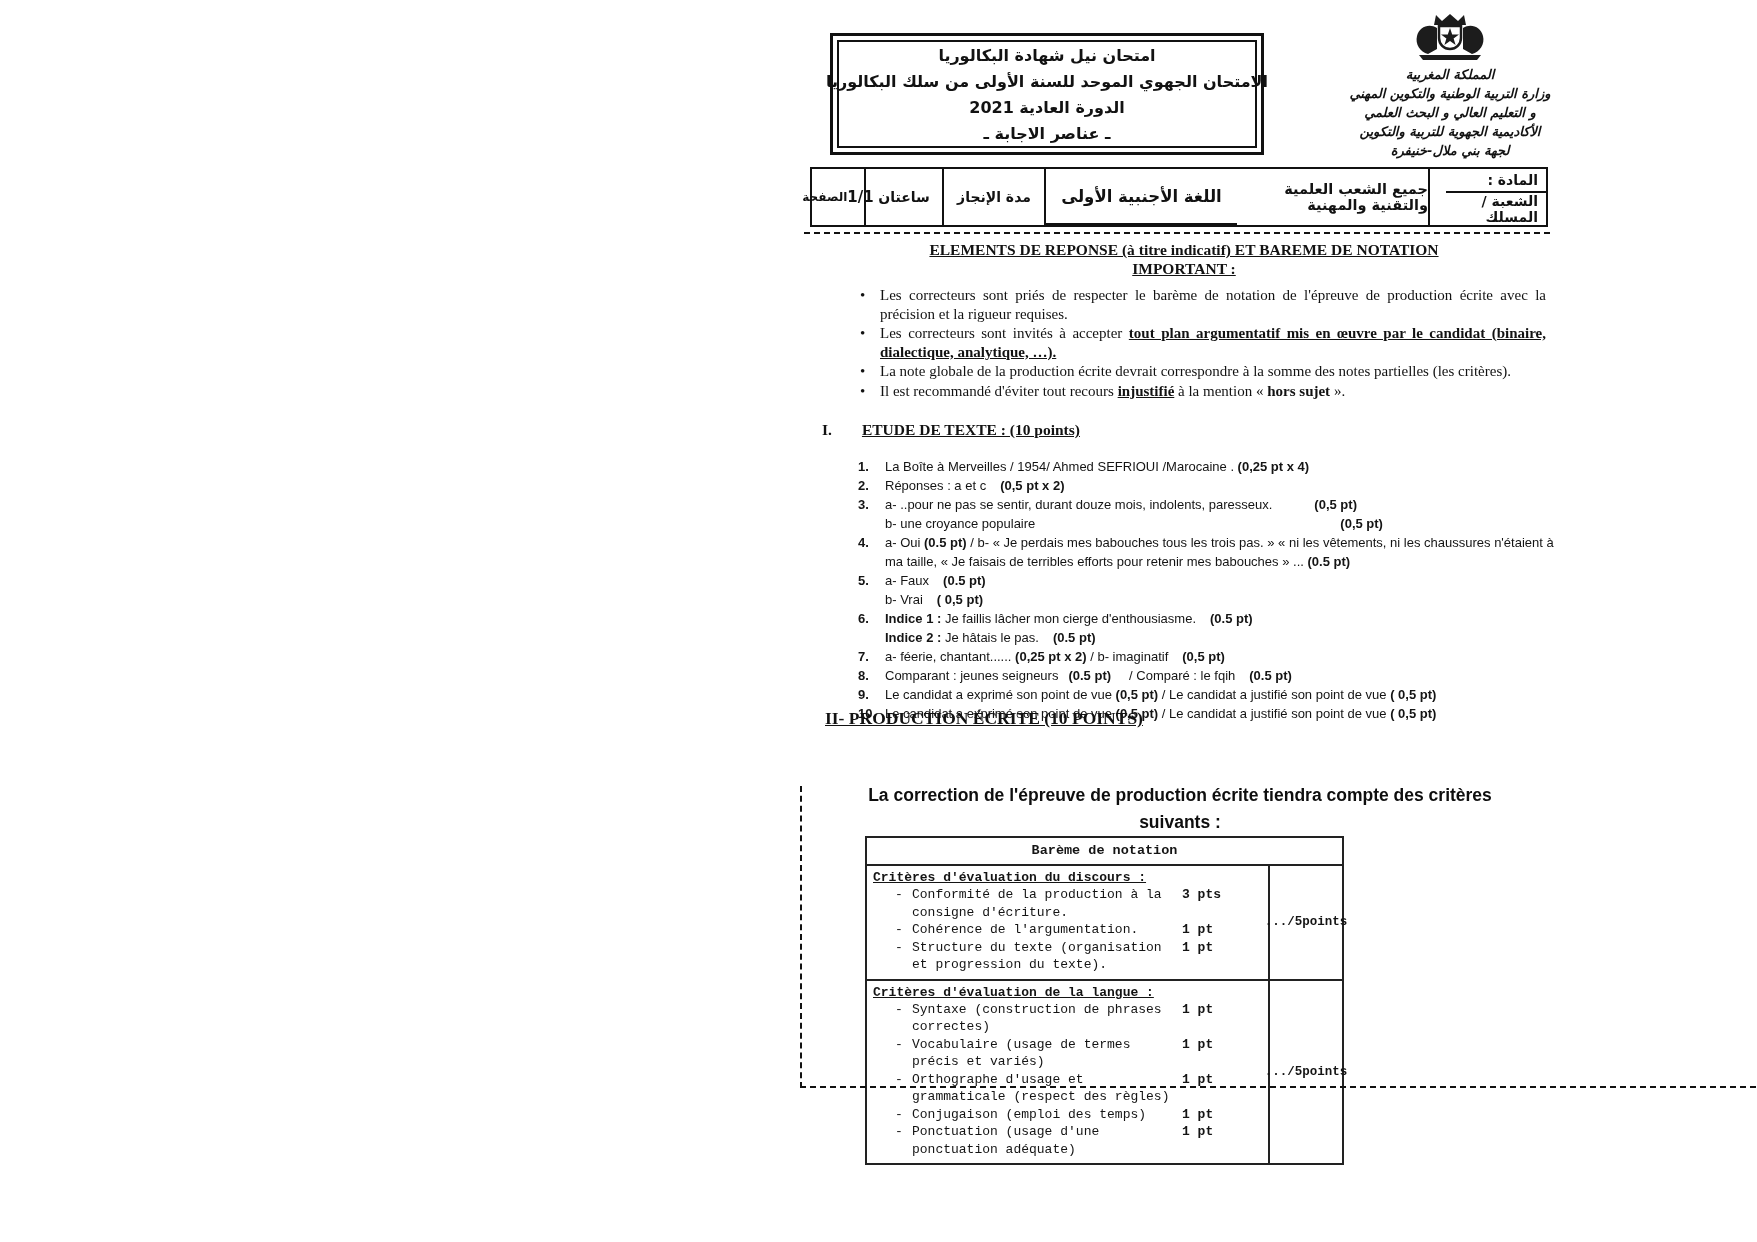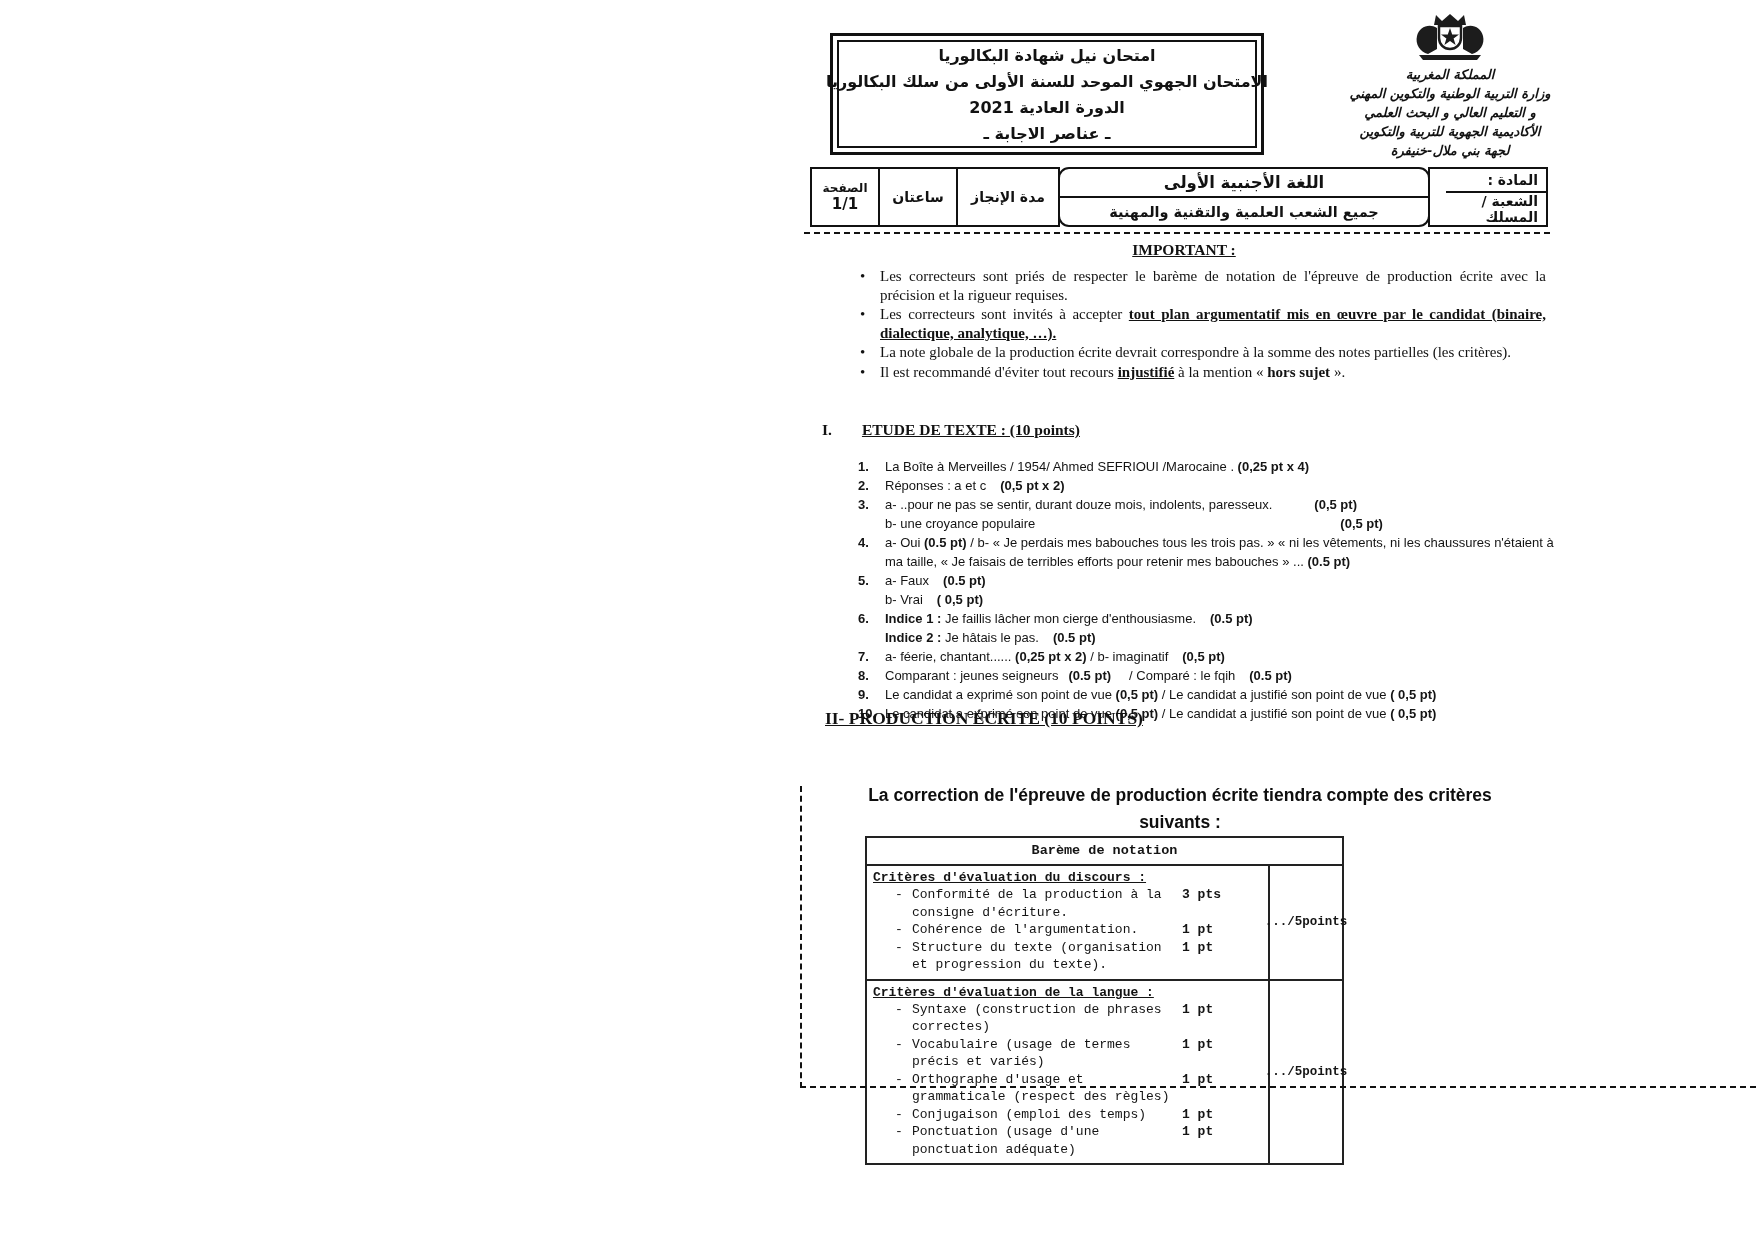--- a/index.html
+++ b/index.html
@@ -20,26 +20,26 @@
   .ministry { position:absolute; left:500px; top:10px; width:300px; text-align:center;
               font-weight:700; font-style:italic; font-size:13px; line-height:19px;
               font-family:"DejaVu Sans", sans-serif; }
   .ministry svg { display:block; margin:0 auto 3px; }
 
   
   .info-table { position:absolute; left:10px; top:167px; width:738px; height:60px;
                 display:flex; font-family:"DejaVu Sans", sans-serif; }
   .cell { border:2px solid #111; margin-left:-2px; }
   .cell:first-child { margin-left:0; }
-  .c-page { width:70px; display:flex; flex-direction:column; align-items:center; justify-content:center; }
+  .c-page { width:56px; display:flex; flex-direction:row; align-items:center; justify-content:center; }
   .page-label { font-size:12px; font-weight:700; }
   .page-value { font-size:15px; font-weight:700; }
   .c-durval { width:80px; display:flex; align-items:center; justify-content:center; font-weight:700; font-size:14px; }
   .c-durlab { width:104px; display:flex; align-items:center; justify-content:center; font-weight:700; font-size:14px; }
-  .c-mid { flex:1; display:flex; flex-direction:column;border-radius:11px; }
+  .c-mid { flex:1; display:flex; flex-direction:row; }
   .c-mid .row { flex:1; display:flex; align-items:center; justify-content:center; font-weight:700; }
   .c-mid .row.top { border-bottom:2px solid #111; font-size:16.5px; }
   .c-mid .row.bot { font-size:14.5px; }
   .c-lab { width:120px; display:flex; flex-direction:column;padding-left:16px; }
   .c-lab .row { flex:1; display:flex; align-items:center; justify-content:flex-start;
                 padding:0 8px; font-weight:700; font-size:14px; }
   .c-lab .row.top { border-bottom:2px solid #111; }
 
   .sep-dash { position:absolute; left:4px; top:232px; width:746px; border-top:2.5px dashed #111; }
   .left-dash { position:absolute; left:0px; top:786px; height:302px; border-left:2px dashed #111; }
@@ -137,20 +137,21 @@
       </div>
       <div class="cell c-lab">
         <div class="row top" dir="rtl">المادة :</div>
         <div class="row" dir="rtl">الشعبة / المسلك</div>
       </div>
     </div>
 
     <div class="sep-dash"></div>
 
     <div class="notice">
+      <div class="n-head">ELEMENTS DE REPONSE (à titre indicatif) ET BAREME DE NOTATION</div>
       <div class="n-imp">IMPORTANT :</div>
       <ul class="n-bullets">
           <li><span class="seg">Les correcteurs sont priés de respecter le barème de notation de l'épreuve de production écrite avec la précision et la rigueur requises.</span></li>
           <li><span class="seg">Les correcteurs sont invités à accepter </span><span class="seg b u">tout plan argumentatif mis en œuvre par le candidat (binaire, dialectique, analytique, …).</span></li>
           <li><span class="seg">La note globale de la production écrite devrait correspondre à la somme des notes partielles (les critères).</span></li>
           <li><span class="seg">Il est recommandé d'éviter tout recours </span><span class="seg b u">injustifié</span><span class="seg"> à la mention « </span><span class="seg b">hors sujet</span><span class="seg"> ».</span></li>
         </ul>
     </div>
 
     <div class="sec1-head">

